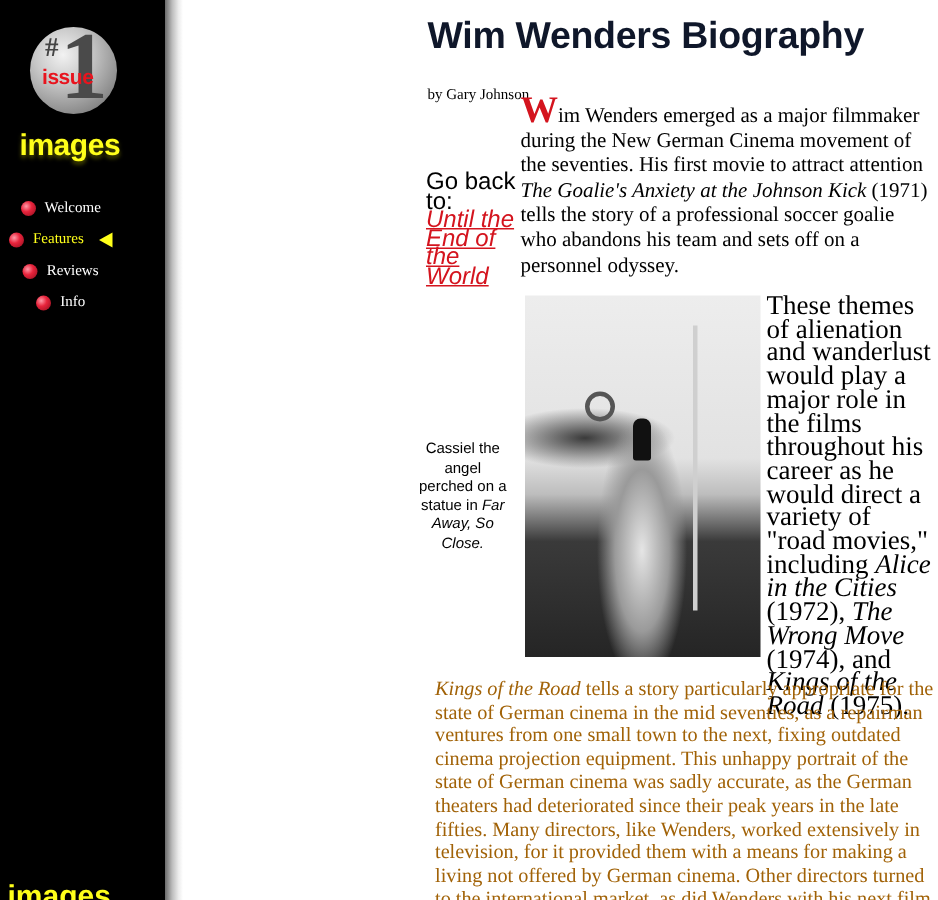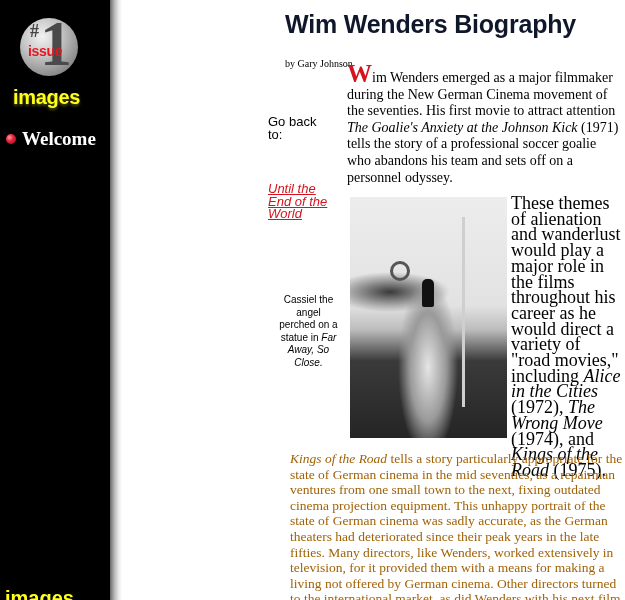--- a/index.html
+++ b/index.html
@@ -45,22 +45,22 @@
       letter-spacing: -0.3px;
     }
     .images-label-bottom {
       position: absolute; left: 5px; top: 587px;
       font-family: "Liberation Sans", sans-serif; font-weight: bold;
       font-size: 20px; color: #ffff1a;
     }
     .nav { position: absolute; left: 6px; top: 128px; margin: 0; padding: 0; list-style: none; }
     .nav-item {
       height: 21px; display: flex; align-items: center;
-      font-family: "Liberation Serif", serif; font-weight: bold;
-      font-size: 19px; color: #ffffff; cursor: pointer; justify-content: center;
+      font-family: "Liberation Serif", serif; font-weight: normal;
+      font-size: 10px; color: #ffffff; cursor: pointer; justify-content: center;
     }
     .nav-item.active { color: #ffff1a; }
     .bullet {
       width: 10px; height: 10px; border-radius: 50%; margin-right: 6px;
       background: radial-gradient(circle at 35% 35%, #ff9aa8 0%, #e8243c 40%, #8c0c1c 100%);
       flex: none;
     }
     .active-arrow {
       width: 0; height: 0; margin-left: 10px;
       border-top: 5px solid transparent; border-bottom: 5px solid transparent;
@@ -69,24 +69,24 @@
     .title {
       position: absolute; left: 285px; top: 10px; margin: 0;
       font-family: "Liberation Sans", sans-serif; font-weight: bold;
       font-size: 25px; color: #0f172a; letter-spacing: -0.2px;
     }
     .byline {
       position: absolute; left: 285px; top: 58px;
       font-size: 10px; color: #000;
     }
     .side-note {
-      position: absolute; left: 268px; top: 116px; width: 60px;
-      font-family: "Liberation Sans", sans-serif; font-size: 13px; line-height: 12.5px; color: #000;
+      position: absolute; left: 284px; top: 116px; width: 60px;
+      font-family: "Liberation Sans", sans-serif; font-size: 16px; line-height: 12.5px; color: #000;
     }
-    .side-note a { color: #d4141e; font-style: italic; display: block; margin-top: 42px; }
+    .side-note a { color: #d4141e; font-style: italic; display: block; }
     .para1 {
       position: absolute; left: 347px; top: 64px; width: 275px; margin: 0;
       font-size: 14px; line-height: 16.6px; color: #000;
     }
     .dropcap { color: #d4141e; font-weight: bold; font-size: 25px; line-height: 20px; }
     .photo {
       position: absolute; left: 350px; top: 197px; width: 157px; height: 241px;
       background:
         radial-gradient(ellipse 30px 90px at 78px 170px, #e5e5e5 0%, #9a9a9a 60%, transparent 100%),
         radial-gradient(ellipse 60px 20px at 40px 95px, #3a3a3a 0%, transparent 100%),
@@ -119,20 +119,33 @@
     <span class="logo-hash">#</span>
     <span class="logo-issue">issue</span>
   </div>
   <div class="images-label">images</div>
 
   <ul class="nav">
     <li class="nav-item">
       <span class="bullet"></span>
       <span>Welcome</span>
     </li>
+    <li class="nav-item active">
+      <span class="bullet"></span>
+      <span>Features</span>
+      <span class="active-arrow"></span>
+    </li>
+    <li class="nav-item">
+      <span class="bullet"></span>
+      <span>Reviews</span>
+    </li>
+    <li class="nav-item">
+      <span class="bullet"></span>
+      <span>Info</span>
+    </li>
   </ul>
 
   <div class="images-label-bottom">images</div>
 </div>
 <div class="sidebar-shadow"></div>
 
 <h1 class="title">Wim Wenders Biography</h1>
 <div class="byline">by Gary Johnson</div>
 
 <div class="side-note">

